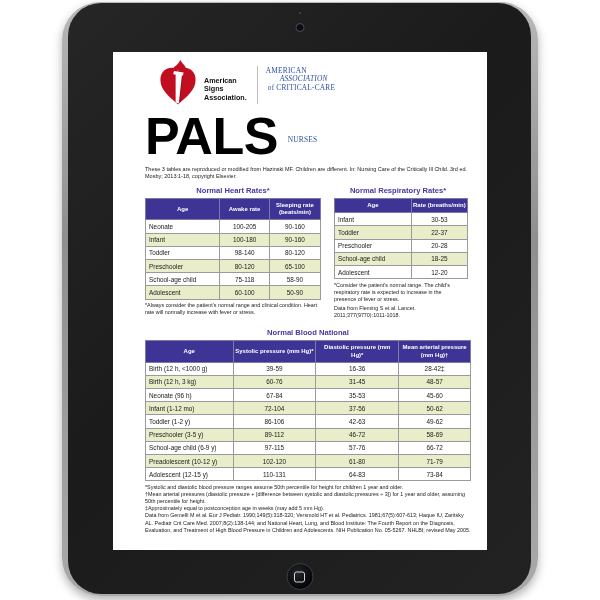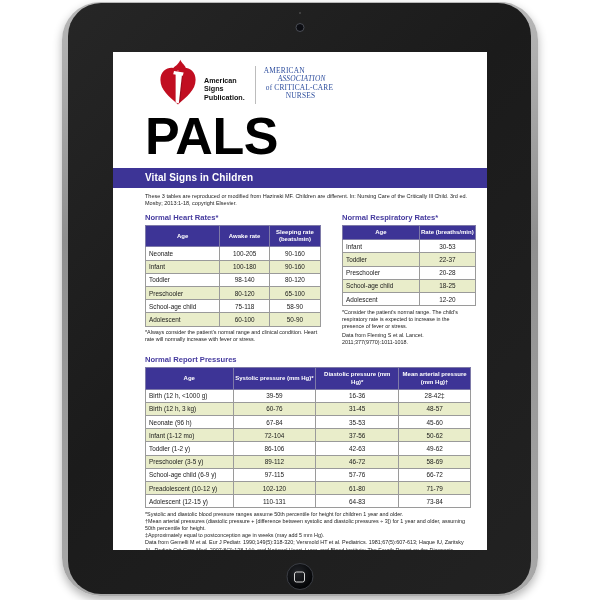--- a/index.html
+++ b/index.html
@@ -29,33 +29,33 @@
   
   .logos-row{display:flex;align-items:flex-start;margin-left:12px;height:50px;}
   .aha-logo{display:flex;align-items:center;}
   .aha-heart{width:42px;height:48px;margin-top:1px;}
   .aha-text{margin-left:5px;margin-top:14px;font-size:7.2px;font-weight:bold;line-height:1.12;color:#111;}
   .logo-divider{width:1px;height:38px;background:#bcbcbc;margin:8px 8px 0 10px;}
   .aacn-logo{margin-top:9px;font-family:"Liberation Serif", serif;font-size:7.4px;line-height:1.12;
     color:#2e4e9e;letter-spacing:.2px;}
   .aacn-logo div:nth-child(2){padding-left:14px;font-style:italic;}
   .aacn-logo div:nth-child(3){padding-left:2px;font-style:normal;}
-  .aacn-logo div:nth-child(4){padding-left:22px;}
+  .aacn-logo div:nth-child(4){padding-left:22px;margin-top:44px;}
 
   
   .pals{margin-top:5px;font-size:52px;font-weight:800;letter-spacing:-.5px;line-height:.92;color:#000;}
   .banner{margin:7px -16px 0 -32px;padding:4.5px 0 4.5px 32px;background:#3d3496;color:#ffffff;
     font-size:10px;font-weight:bold;letter-spacing:.1px;}
   .intro{margin-top:5px;font-size:5.5px;line-height:1.3;color:#222;max-width:326px;}
 
   
   .tables-row{display:flex;margin-top:6px;gap:13px;}
   .col-left{width:176px;flex:none;}
-  .col-right{width:128px;flex:none;margin-left:8px;}
-  .sec-title{font-size:7.6px;font-weight:bold;color:#453a9e;margin-bottom:3px;}
+  .col-right{width:128px;flex:none;}
+  .sec-title{font-size:7.6px;font-weight:bold;color:#453a9e;margin-bottom:3px;text-align:center;}
   table{border-collapse:collapse;table-layout:fixed;}
   .t-hr{width:176px;}
   .t-rr{width:134px;}
   .t-bp{width:326px;}
   th{background:#3d3496;color:#fff;font-size:6px;font-weight:bold;line-height:1.2;
     padding:3px 1px;vertical-align:middle;border:0.8px solid #7e7aa8;}
   td{font-size:6.4px;padding:2.6px 1px;text-align:center;border:0.8px solid #9a9a9a;background:#fff;}
   td:first-child{text-align:left;padding-left:3px;}
   tbody tr:nth-child(even) td{background:#e9edca;}
   table{border:1px solid #808080;}
@@ -87,34 +87,33 @@
               <svg class="aha-heart" viewBox="0 0 52 60" xmlns="http://www.w3.org/2000/svg">
                 <path fill="#c10e21" d="M26,57 C15,47 4,39 4,26 C4,16 11,11 18,11 c4,0 7,2 8,5 c1,-3 4,-5 8,-5 c7,0 14,5 14,15 c0,13 -11,21 -22,31 Z"></path>
                 <path fill="#c10e21" d="M29,1 c1,4 7,7 7,12 c0,5 -4,8 -8,8 c2,-3 0,-5 -2,-7 c-2,2 -5,4 -4,8 l-4,-2 c-2,-7 4,-10 7,-13 c2,-2 3,-4 4,-6 Z"></path>
                 <path fill="#7e0a18" opacity="0.55" d="M29,20 l3,1 -3,32 -3,-1 Z"></path>
                 <path fill="#ffffff" d="M23,18 l8,1.5 -4,36 -4,-1 Z"></path>
                 <path fill="#ffffff" d="M21,15 l12,2 -1,4 -12,-2 Z"></path>
               </svg>
               <div class="aha-text">
                   <div>American</div>
                   <div>Signs</div>
-                  <div>Publication.</div>
+                  <div>Association.</div>
                 </div>
             </div>
             <div class="logo-divider"></div>
             <div class="aacn-logo">
                 <div>AMERICAN</div>
                 <div>ASSOCIATION</div>
                 <div>of CRITICAL-CARE</div>
                 <div>NURSES</div>
               </div>
           </div>
 
           <div class="pals">PALS</div>
-          <div class="banner">Vital Signs in Children</div>
           <div class="intro">These 3 tables are reproduced or modified from Hazinski MF. Children are different. In: Nursing Care of the Critically Ill Child. 3rd ed. Mosby; 2013:1-18, copyright Elsevier.</div>
 
           <div class="tables-row">
             <div class="col-left">
               <div class="sec-title">Normal Heart Rates*</div>
               <table class="t-hr">
                 <thead>
                     <tr>
                       <th>Age</th>
                       <th>Awake rate</th>
@@ -188,21 +187,21 @@
                       <td>12-20</td>
                     </tr>
                   </tbody>
               </table>
               <div class="fn">*Consider the patient's normal range. The child's respiratory rate is expected to increase in the presence of fever or stress.</div>
               <div class="src">Data from Fleming S et al. Lancet. 2011;377(9770):1011-1018.</div>
             </div>
           </div>
 
           <div class="bp-sec">
-            <div class="sec-title">Normal Report Pressures</div>
+            <div class="sec-title">Normal Blood National</div>
             <table class="t-bp">
               <thead>
                   <tr>
                     <th>Age</th>
                     <th>Systolic pressure (mm Hg)*</th>
                     <th>Diastolic pressure (mm Hg)*</th>
                     <th>Mean arterial pressure (mm Hg)†</th>
                   </tr>
                 </thead>
               <tbody>

